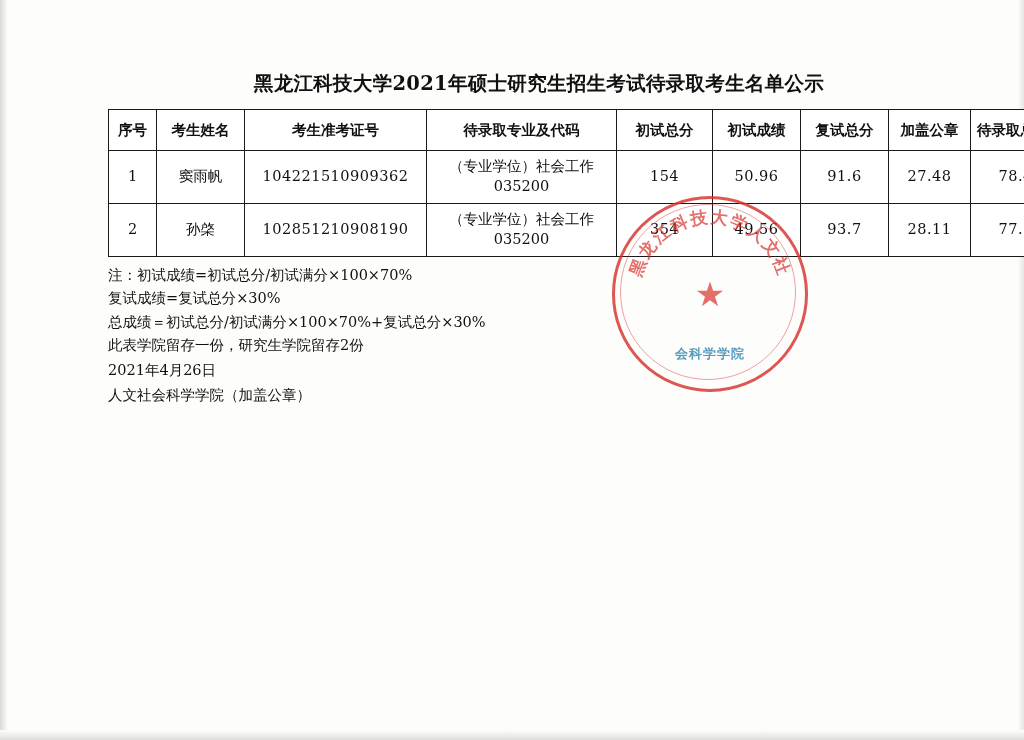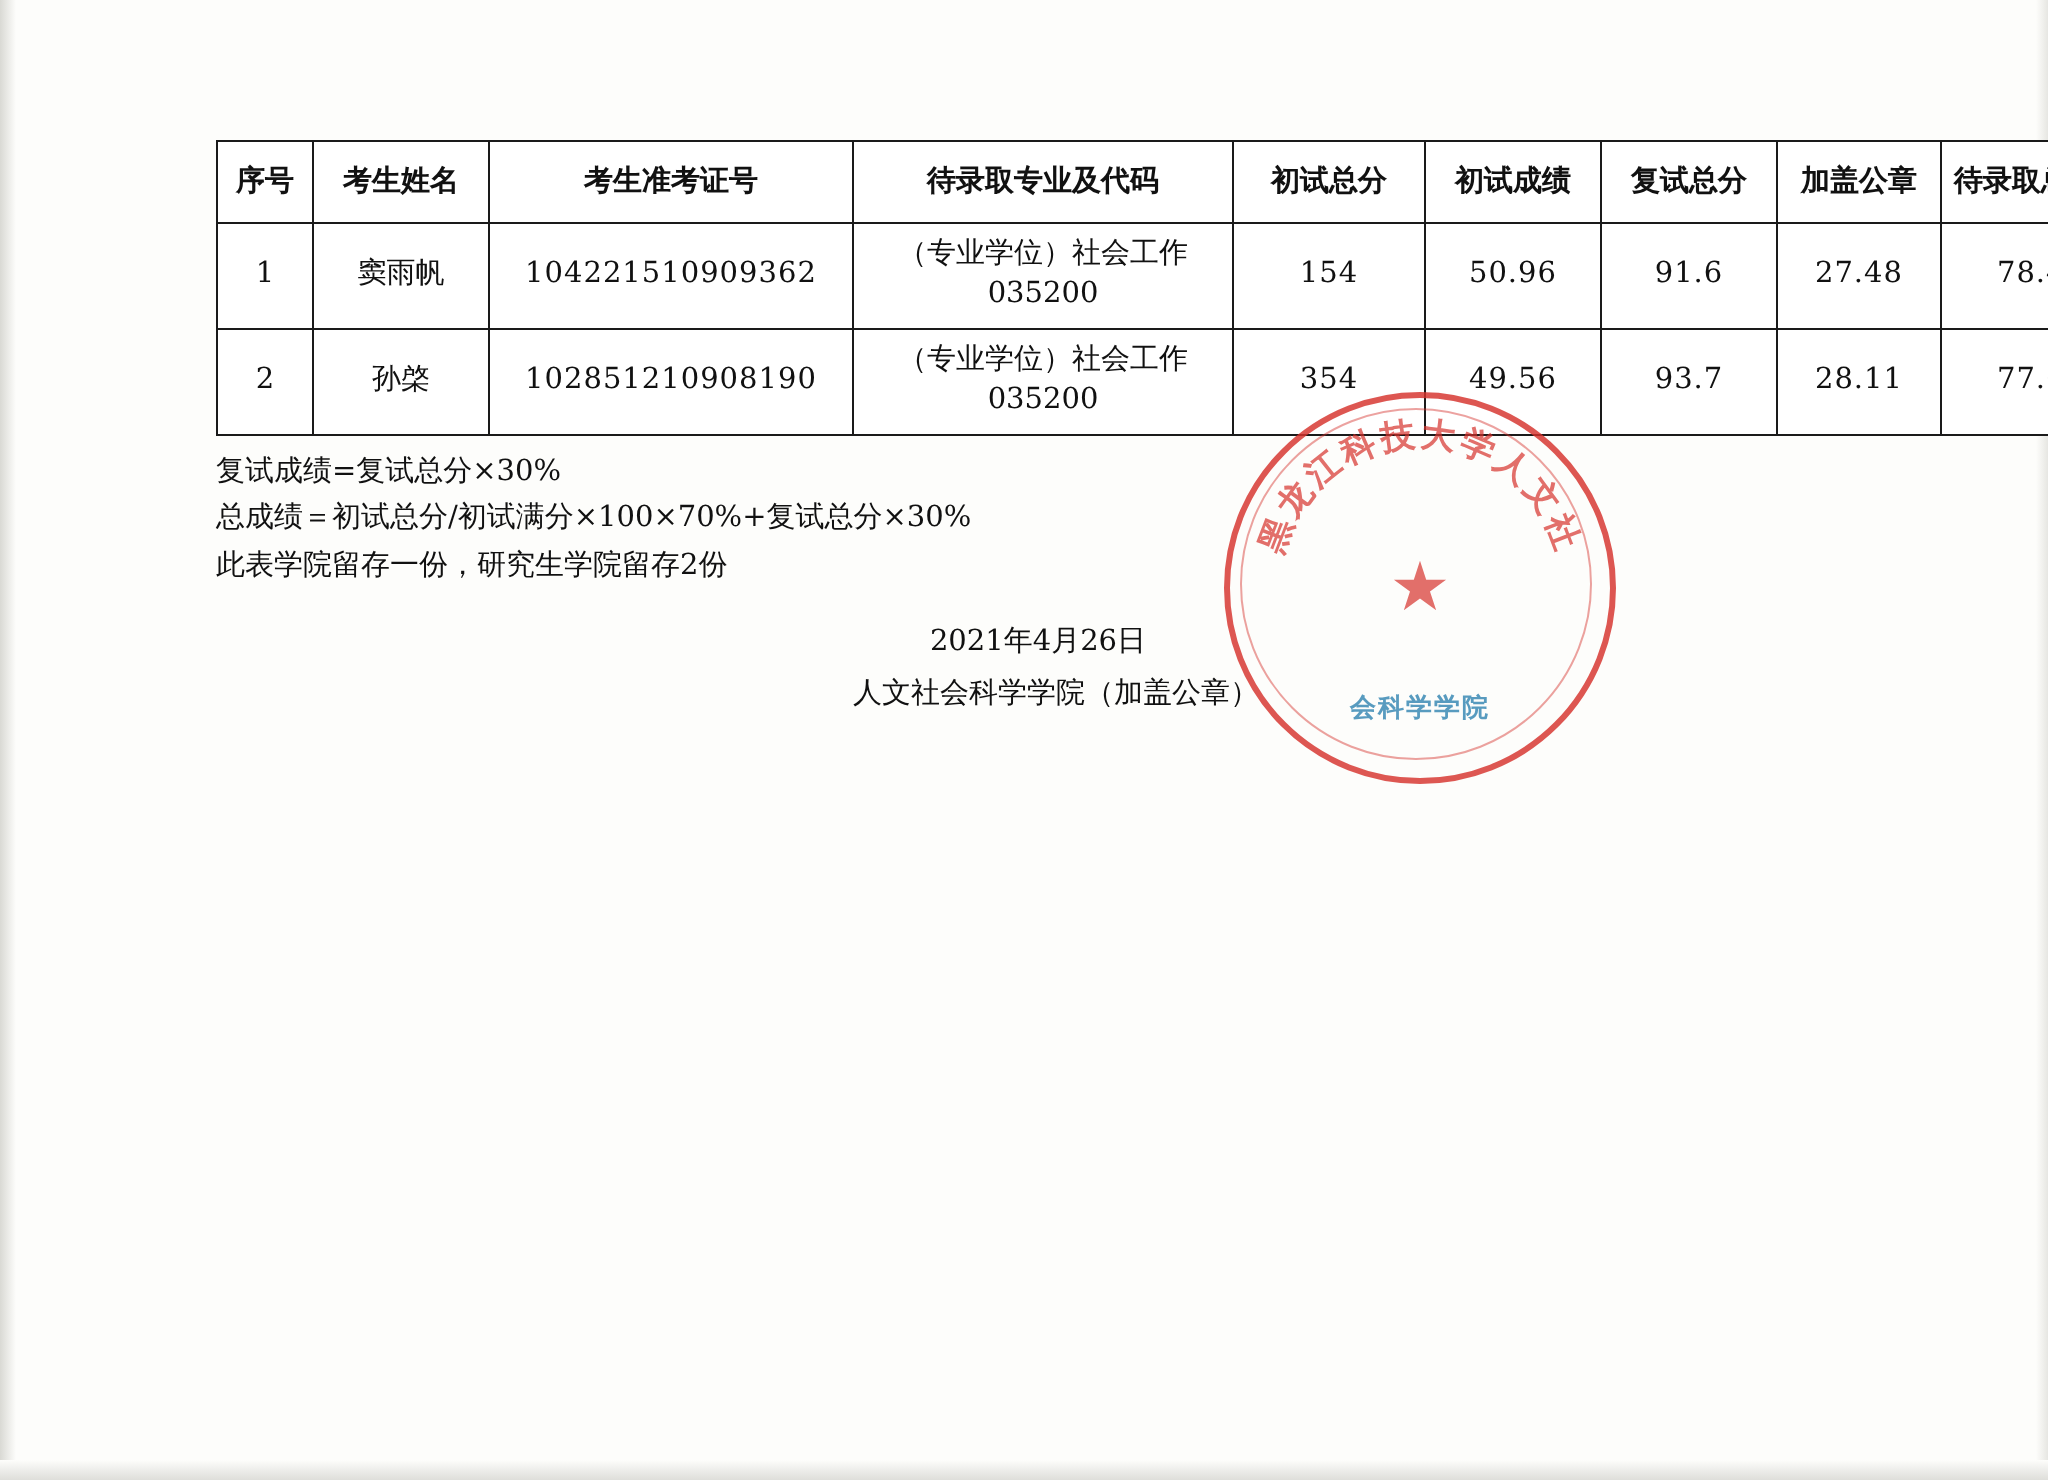--- a/index.html
+++ b/index.html
@@ -87,22 +87,22 @@
   .major-cell { line-height: 1.3; }
 
   .notes {
     margin-top: 7px;
     font-size: 14.5px;
     line-height: 1.62;
   }
   .notes div { white-space: pre; }
 
   .sign-block {
-    margin-top: 14px;
-    text-align: center;
+    margin-top: 0;
+    text-align: left;
     padding-right: 22px;
     font-size: 14.5px;
     line-height: 1.75;
     position: relative;
   }
   .sign-date { padding-right: 18px; }
 
   
   .seal {
     position: absolute;
@@ -160,20 +160,21 @@
 </style>
 </head>
 <body>
 
 <div class="page-edge-left"></div>
 <div class="page-edge-right"></div>
 <div class="page-edge-bottom"></div>
 
 <div class="doc">
 
+  <h1 class="doc-title">黑龙江科技大学2021年硕士研究生招生考试待录取考生名单公示</h1>
 
   <table class="roster">
     <colgroup>
       <col class="col-no">
       <col class="col-name">
       <col class="col-ticket">
       <col class="col-major">
       <col class="col-first-total">
       <col class="col-first-score">
       <col class="col-re-total">
@@ -219,20 +220,21 @@
         <td class="num-cell">354</td>
         <td class="num-cell">49.56</td>
         <td class="num-cell">93.7</td>
         <td class="num-cell">28.11</td>
         <td class="num-cell">77.67</td>
       </tr>
     </tbody>
   </table>
 
   <div class="notes">
+    <div>注：初试成绩=初试总分/初试满分×100×70%</div>
     <div>复试成绩=复试总分×30%</div>
     <div>总成绩＝初试总分/初试满分×100×70%+复试总分×30%</div>
     <div>此表学院留存一份，研究生学院留存2份</div>
   </div>
 
   <div class="sign-block">
     <div class="sign-date">2021年4月26日</div>
     <div>人文社会科学学院（加盖公章）</div>
   </div>
 

